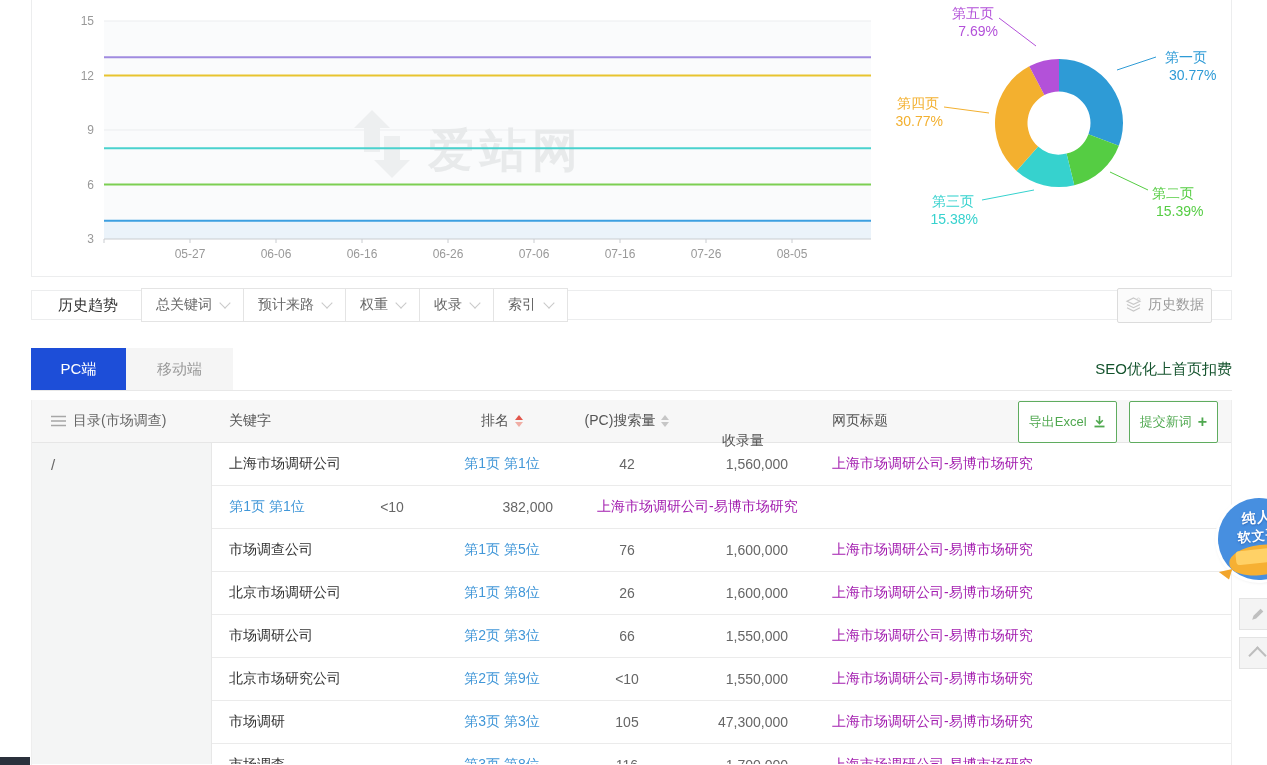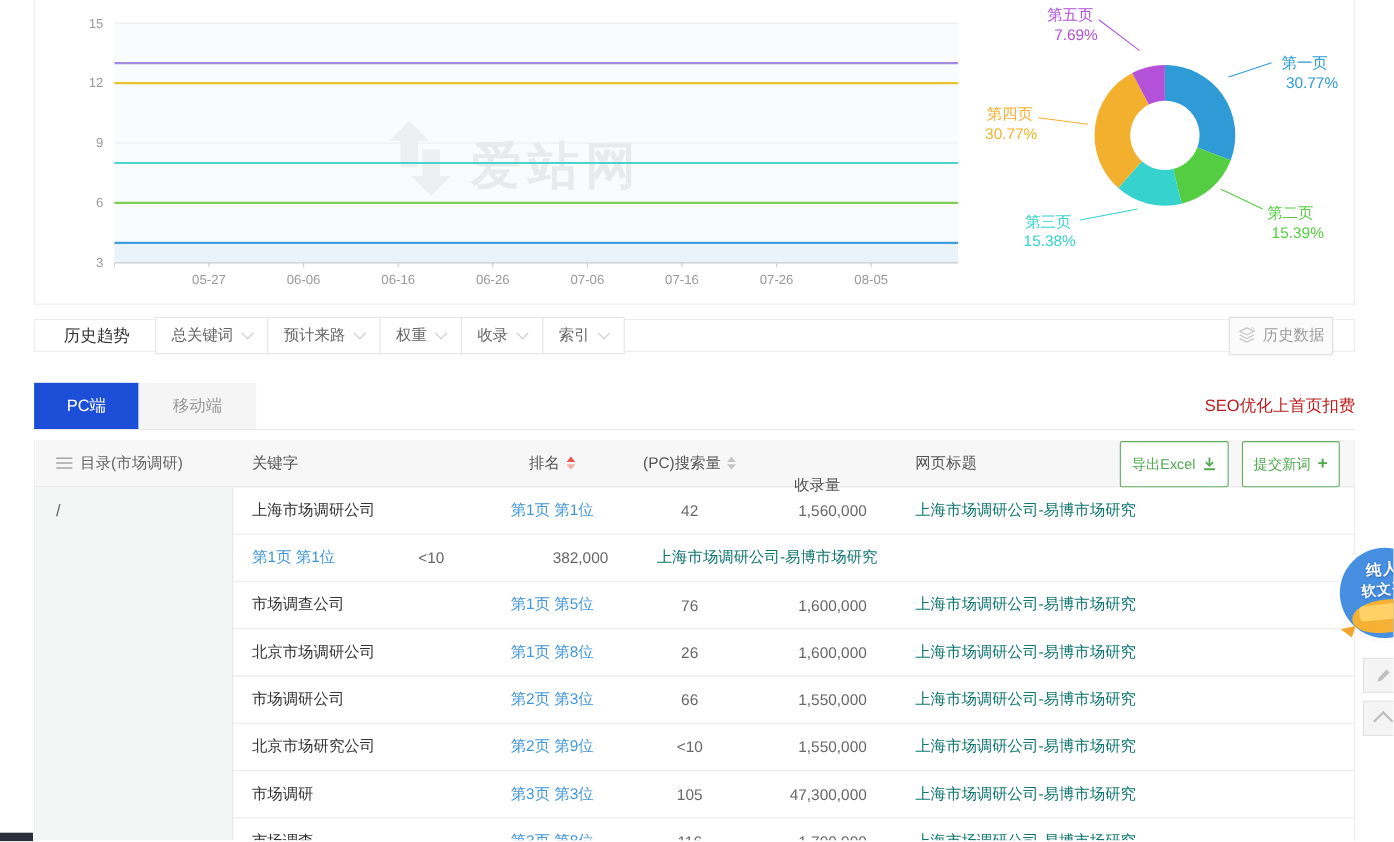--- a/index.html
+++ b/index.html
@@ -24,21 +24,21 @@
   .history-btn{margin-left:auto;margin-right:19px;height:33px;width:93px;background:#fbfbfb;
                border:1px solid #dcdcdc;border-radius:2px;display:flex;align-items:center;justify-content:center;
                font-size:14px;color:#9c9c9c;cursor:pointer;}
   .history-btn svg{margin-right:6px;}
 
   
   .tabs-row{position:absolute;left:31px;top:348px;width:1201px;height:42px;display:flex;align-items:stretch;}
   .tab{display:flex;align-items:center;justify-content:center;font-size:15px;cursor:pointer;}
   .tab-pc{width:95px;background:#1d4ed8;color:#fff;}
   .tab-mobile{width:107px;background:#f5f5f5;color:#999;}
-  .seo-link{margin-left:auto;align-self:center;font-size:15px;color:#b91c1c;text-decoration:none;cursor:pointer;}
+  .seo-link{margin-left:auto;align-self:center;font-size:15px;color:#14532d;text-decoration:none;cursor:pointer;}
   .tabs-underline{position:absolute;left:31px;top:390px;width:1201px;height:1px;background:#e8e8e8;}
 
   
   .table-card{position:absolute;left:31px;top:400px;width:1201px;height:365px;box-sizing:border-box;
               border-left:1px solid #eee;border-right:1px solid #eee;background:#fff;}
   .thead{position:relative;display:flex;align-items:center;height:43px;background:#f7f7f7;
          border-bottom:1px solid #e6e6e6;box-sizing:border-box;font-size:14px;color:#555;}
   .side-head{flex:0 0 180px;display:flex;align-items:center;box-sizing:border-box;padding-left:19px;color:#666;}
   .side-head .list-icon{margin-right:7px;display:inline-flex;}
   .cell{box-sizing:border-box;}
@@ -61,21 +61,21 @@
         font-family:"Liberation Sans","DejaVu Sans",sans-serif;}
   .gbtn .plus{font-size:16px;font-weight:bold;line-height:1;}
 
   .tbody{display:flex;height:321px;overflow:hidden;}
   .sidebar{flex:0 0 180px;background:#f4f5f5;border-right:1px solid #e7e7e7;box-sizing:border-box;}
   .side-item{padding:13px 0 0 19px;font-size:15px;color:#666;cursor:pointer;}
   .rows{flex:1;overflow:hidden;}
   .trow{display:flex;align-items:center;height:43px;border-bottom:1px solid #ebebeb;box-sizing:border-box;font-size:14px;}
   .trow .col-kw{color:#333;}
   .trow .col-vol,.trow .col-inc{color:#666;}
-  .trow .col-title{color:#0f766e;}
+  .trow .col-title{color:#a21caf;}
   .rank-link{color:#4197d8;cursor:pointer;text-decoration:none;}
 
   
   .badge{position:absolute;left:1218px;top:498px;width:82px;height:82px;border-radius:50%;
          background:#478fe0;box-shadow:0 0 0 3px #fff,0 1px 4px rgba(0,0,0,.25);transform:rotate(-6deg);
          overflow:hidden;cursor:pointer;}
   .badge-gold{position:absolute;left:9px;right:9px;bottom:5px;height:30px;background:#f6b033;
               border-radius:50% 50% 45% 45%;}
   .badge-gold2{position:absolute;left:16px;right:16px;bottom:17px;height:14px;background:#ffd166;border-radius:4px;}
   .badge-t{position:absolute;width:100%;text-align:center;color:#fff;font-weight:bold;
@@ -207,21 +207,21 @@
   <div class="tabs-underline"></div>
 
   <div class="table-card">
     <div class="thead">
       <div class="side-head">
         <span class="list-icon">
           <svg width="15" height="12" viewBox="0 0 15 12">
             <path d="M0 1.5h15M0 6h15M0 10.5h15" stroke="#a7a7a7" stroke-width="1.4"></path>
           </svg>
         </span>
-        <span>目录(市场调研)</span>
+        <span>目录(市场调查)</span>
       </div>
       <div class="cell col-kw">关键字</div>
       <div class="cell col-rank th-rank">
         <span>排名</span>
         <span class="sort">
           <i class="tri tu red"></i>
             <i class="tri td redl"></i>
         </span>
       </div>
       <div class="cell col-vol">

